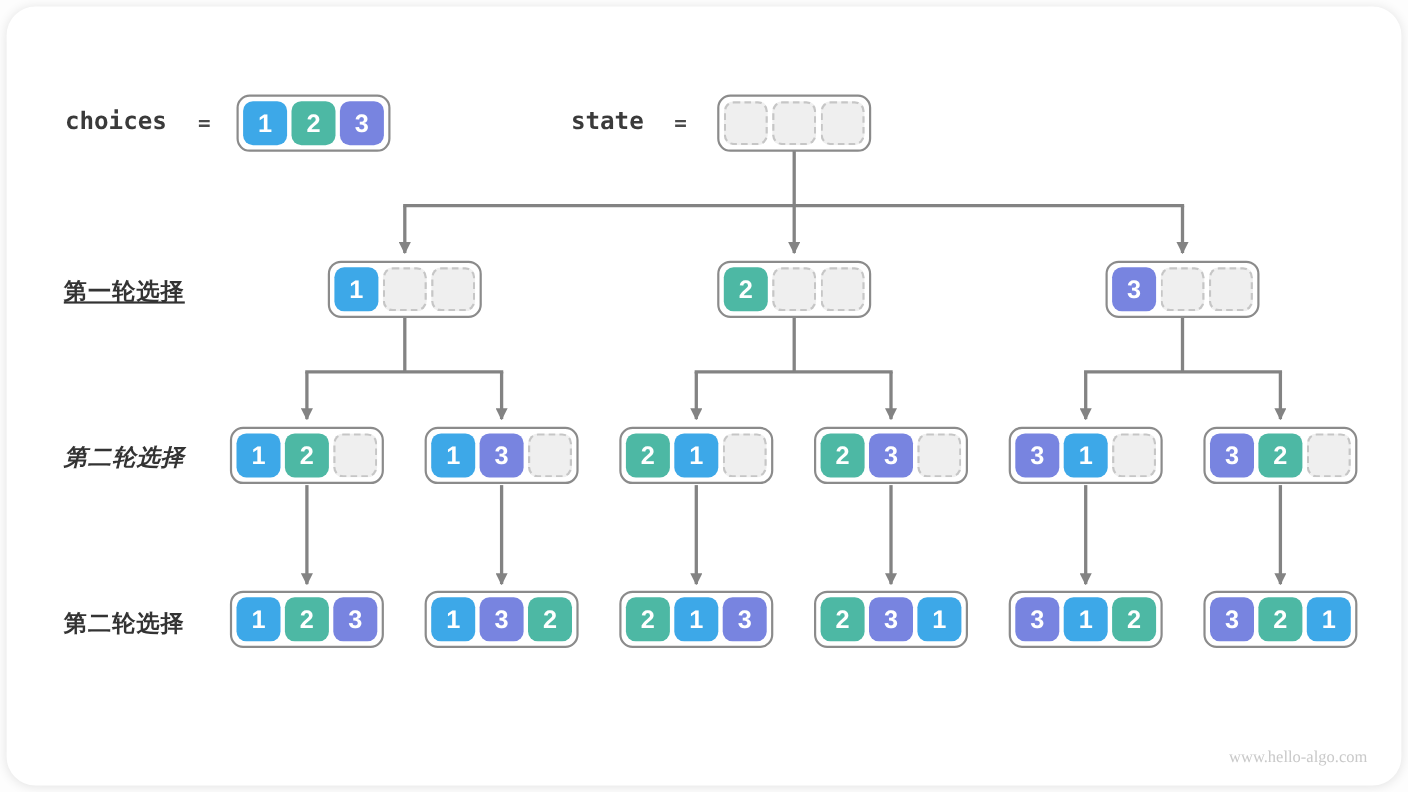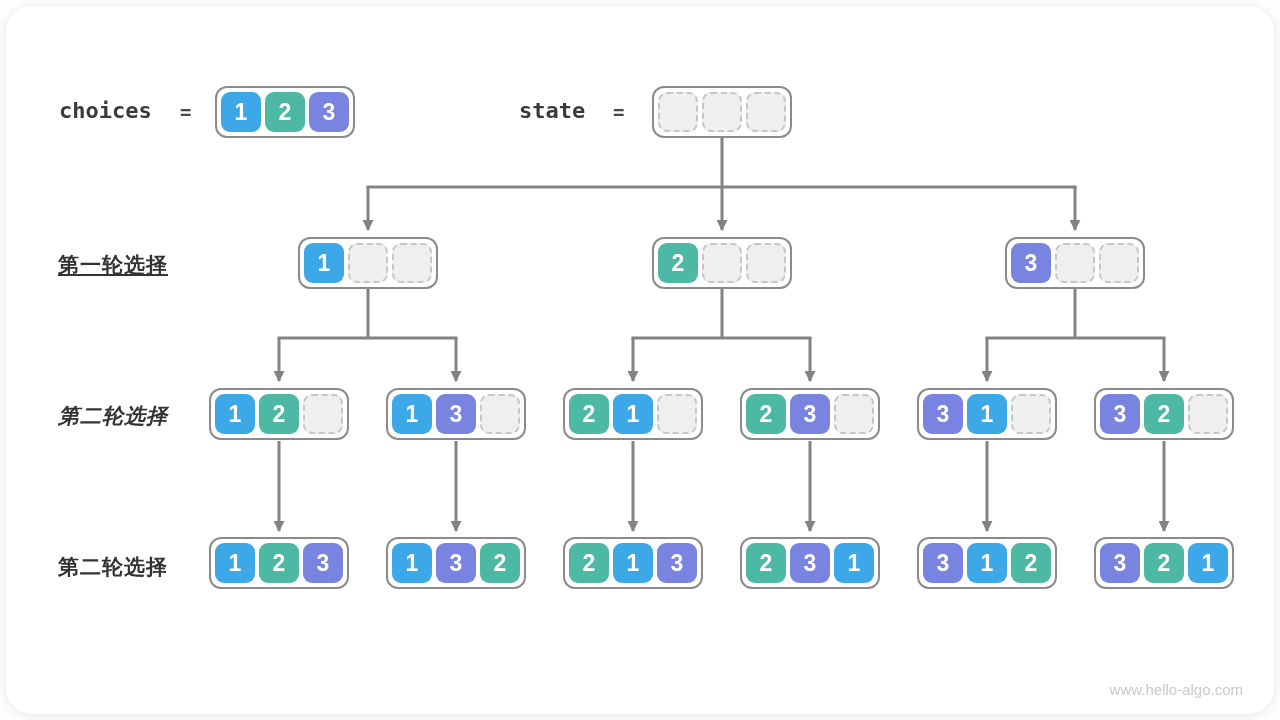--- a/index.html
+++ b/index.html
@@ -15,21 +15,21 @@
   .cell{width:40px;height:40px;border-radius:9px;display:flex;align-items:center;justify-content:center;
     font-weight:bold;font-size:23px;color:#ffffff;box-sizing:border-box;}
   .cell.empty{background:#efefef;border:2px dashed #c6c6c6;}
 
   
   .var-label{position:absolute;font-family:"DejaVu Sans Mono", monospace;font-weight:bold;
     font-size:22px;color:#3a3a3a;}
   .equals{position:absolute;font-family:"DejaVu Sans Mono", monospace;font-size:19px;
     font-weight:600;color:#4a4a4a;}
   .row-label{position:absolute;font-size:21px;font-weight:bold;color:#333333;letter-spacing:1px;}
-  .watermark{position:absolute;right:37px;bottom:22px;font-family:Liberation Sans, sans-serif;
+  .watermark{position:absolute;right:37px;bottom:22px;font-family:Liberation Serif, serif;
     font-size:15px;color:#c9c9c9;}
 </style>
 </head>
 <body>
 
 <div class="canvas">
   <div class="card"></div>
 
   <svg class="connectors" viewBox="0 0 1280 720" fill="none">
     <defs>

